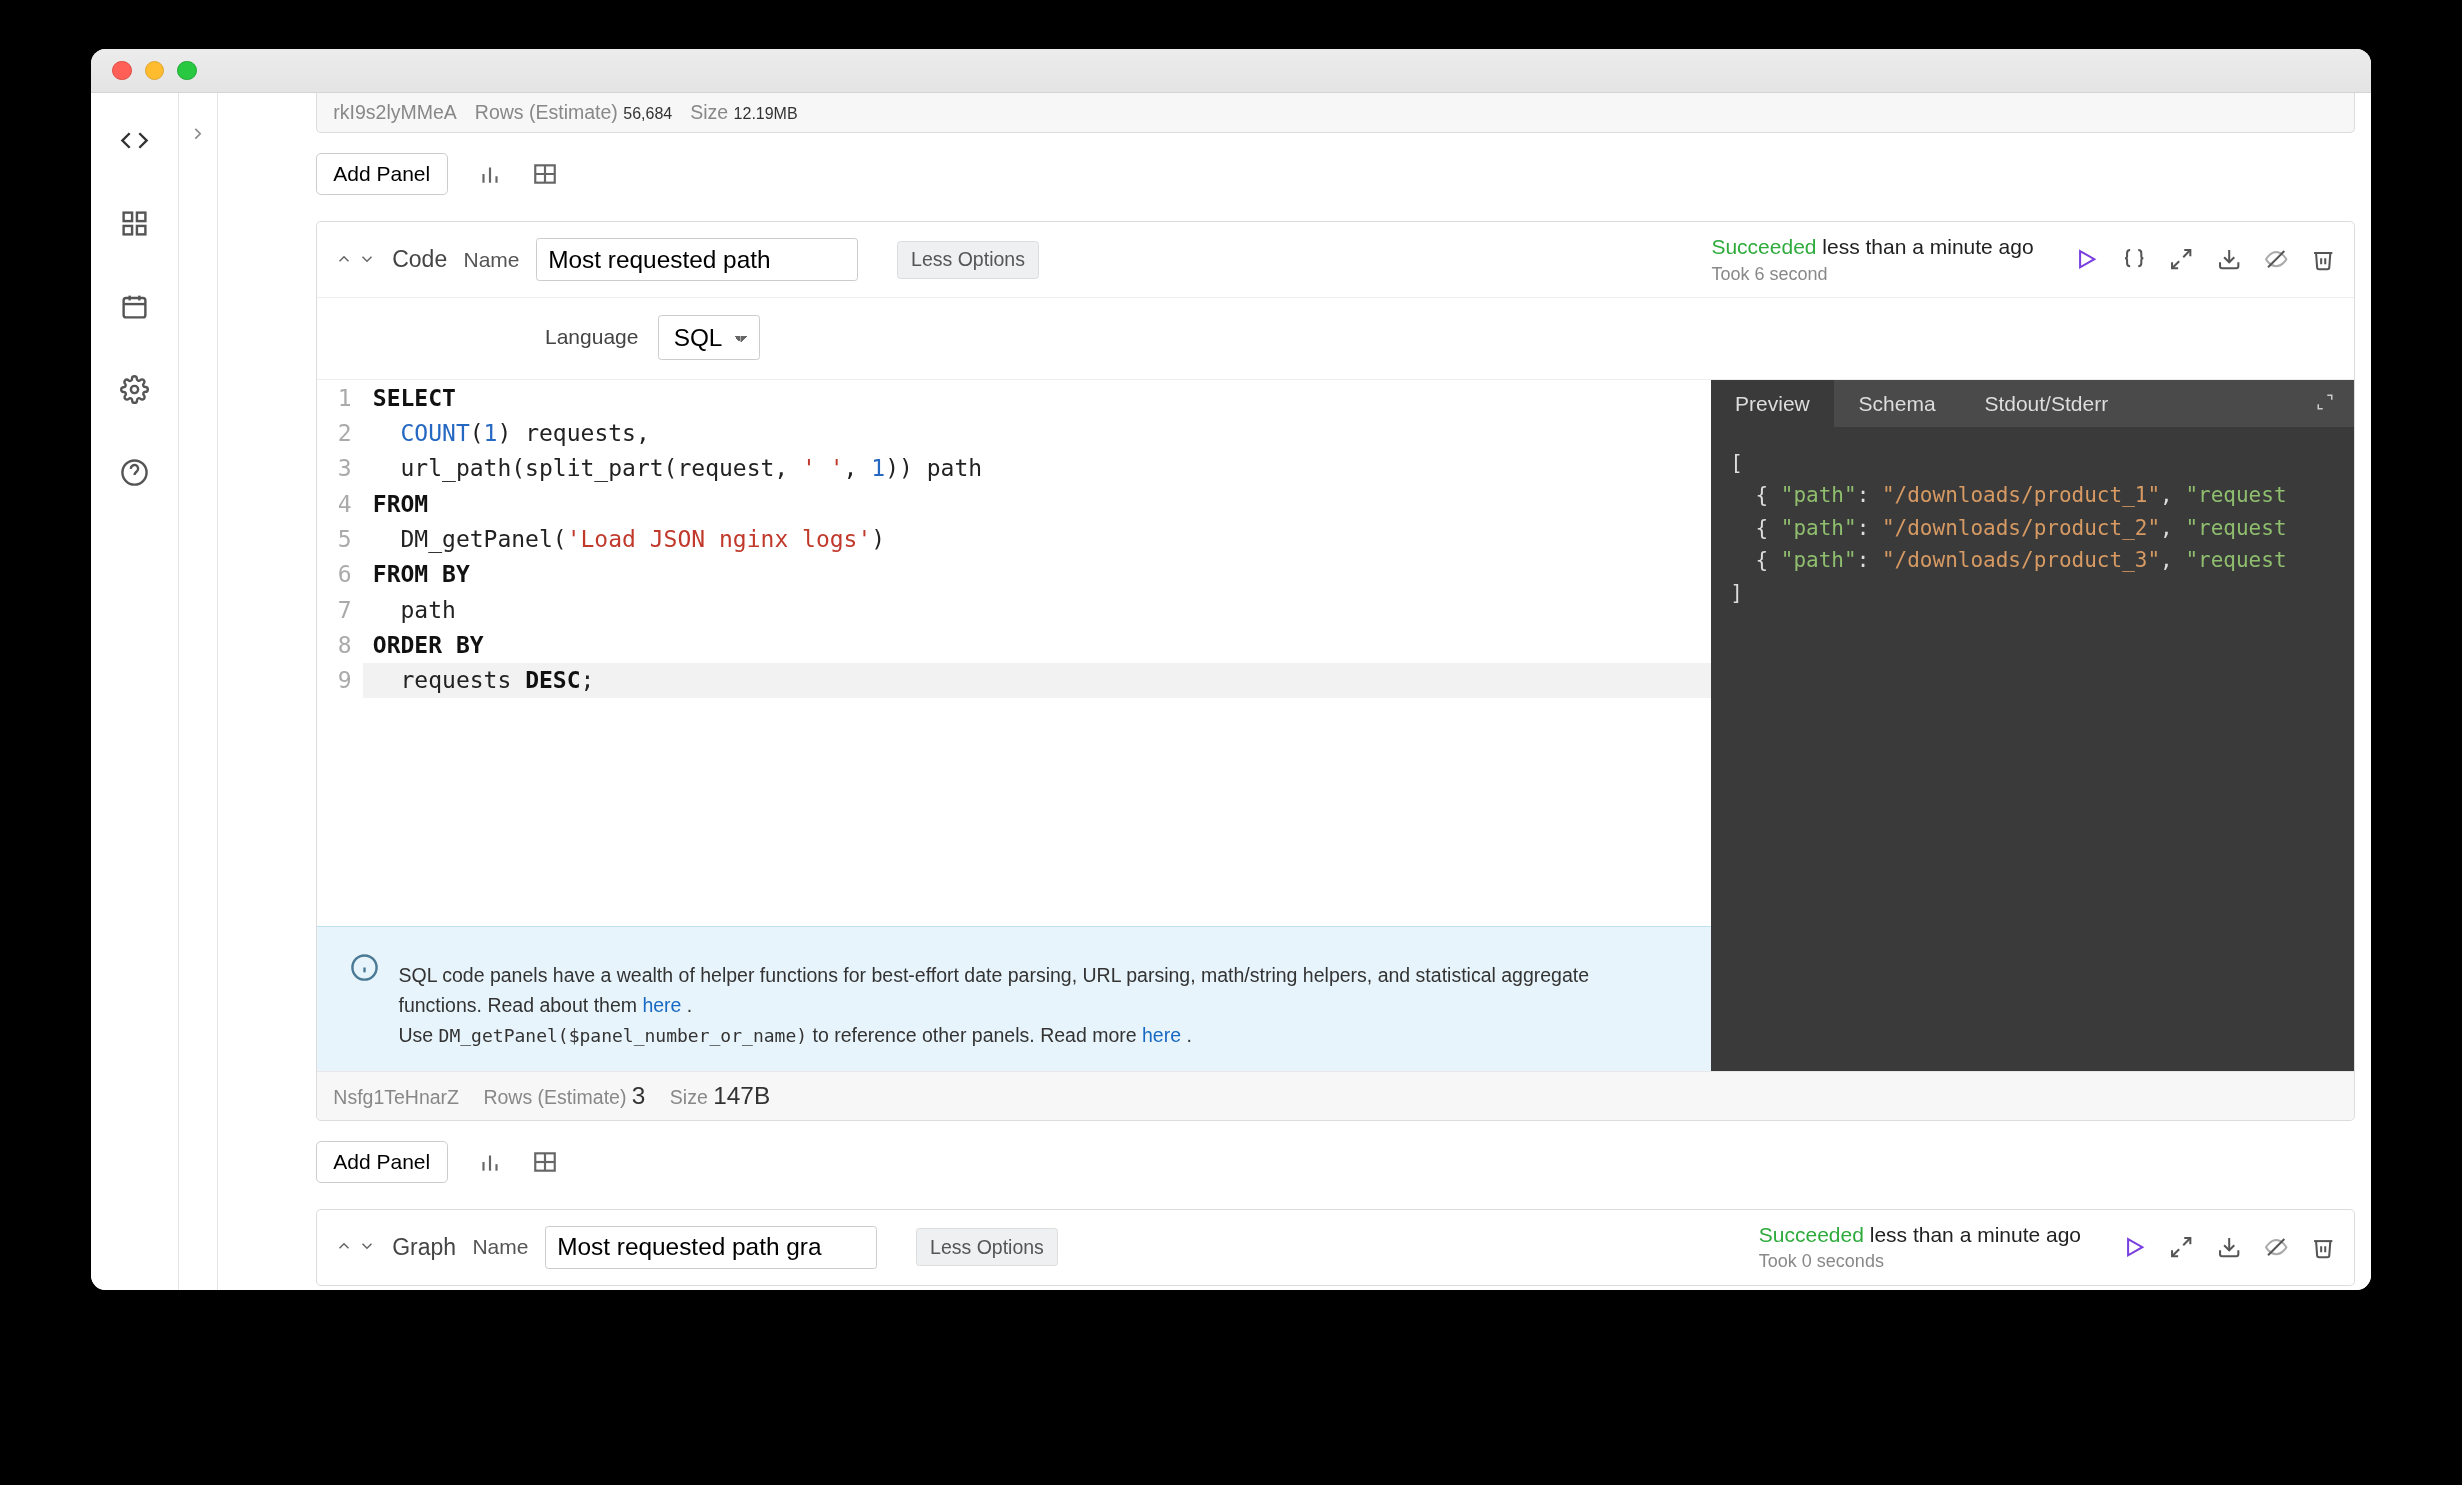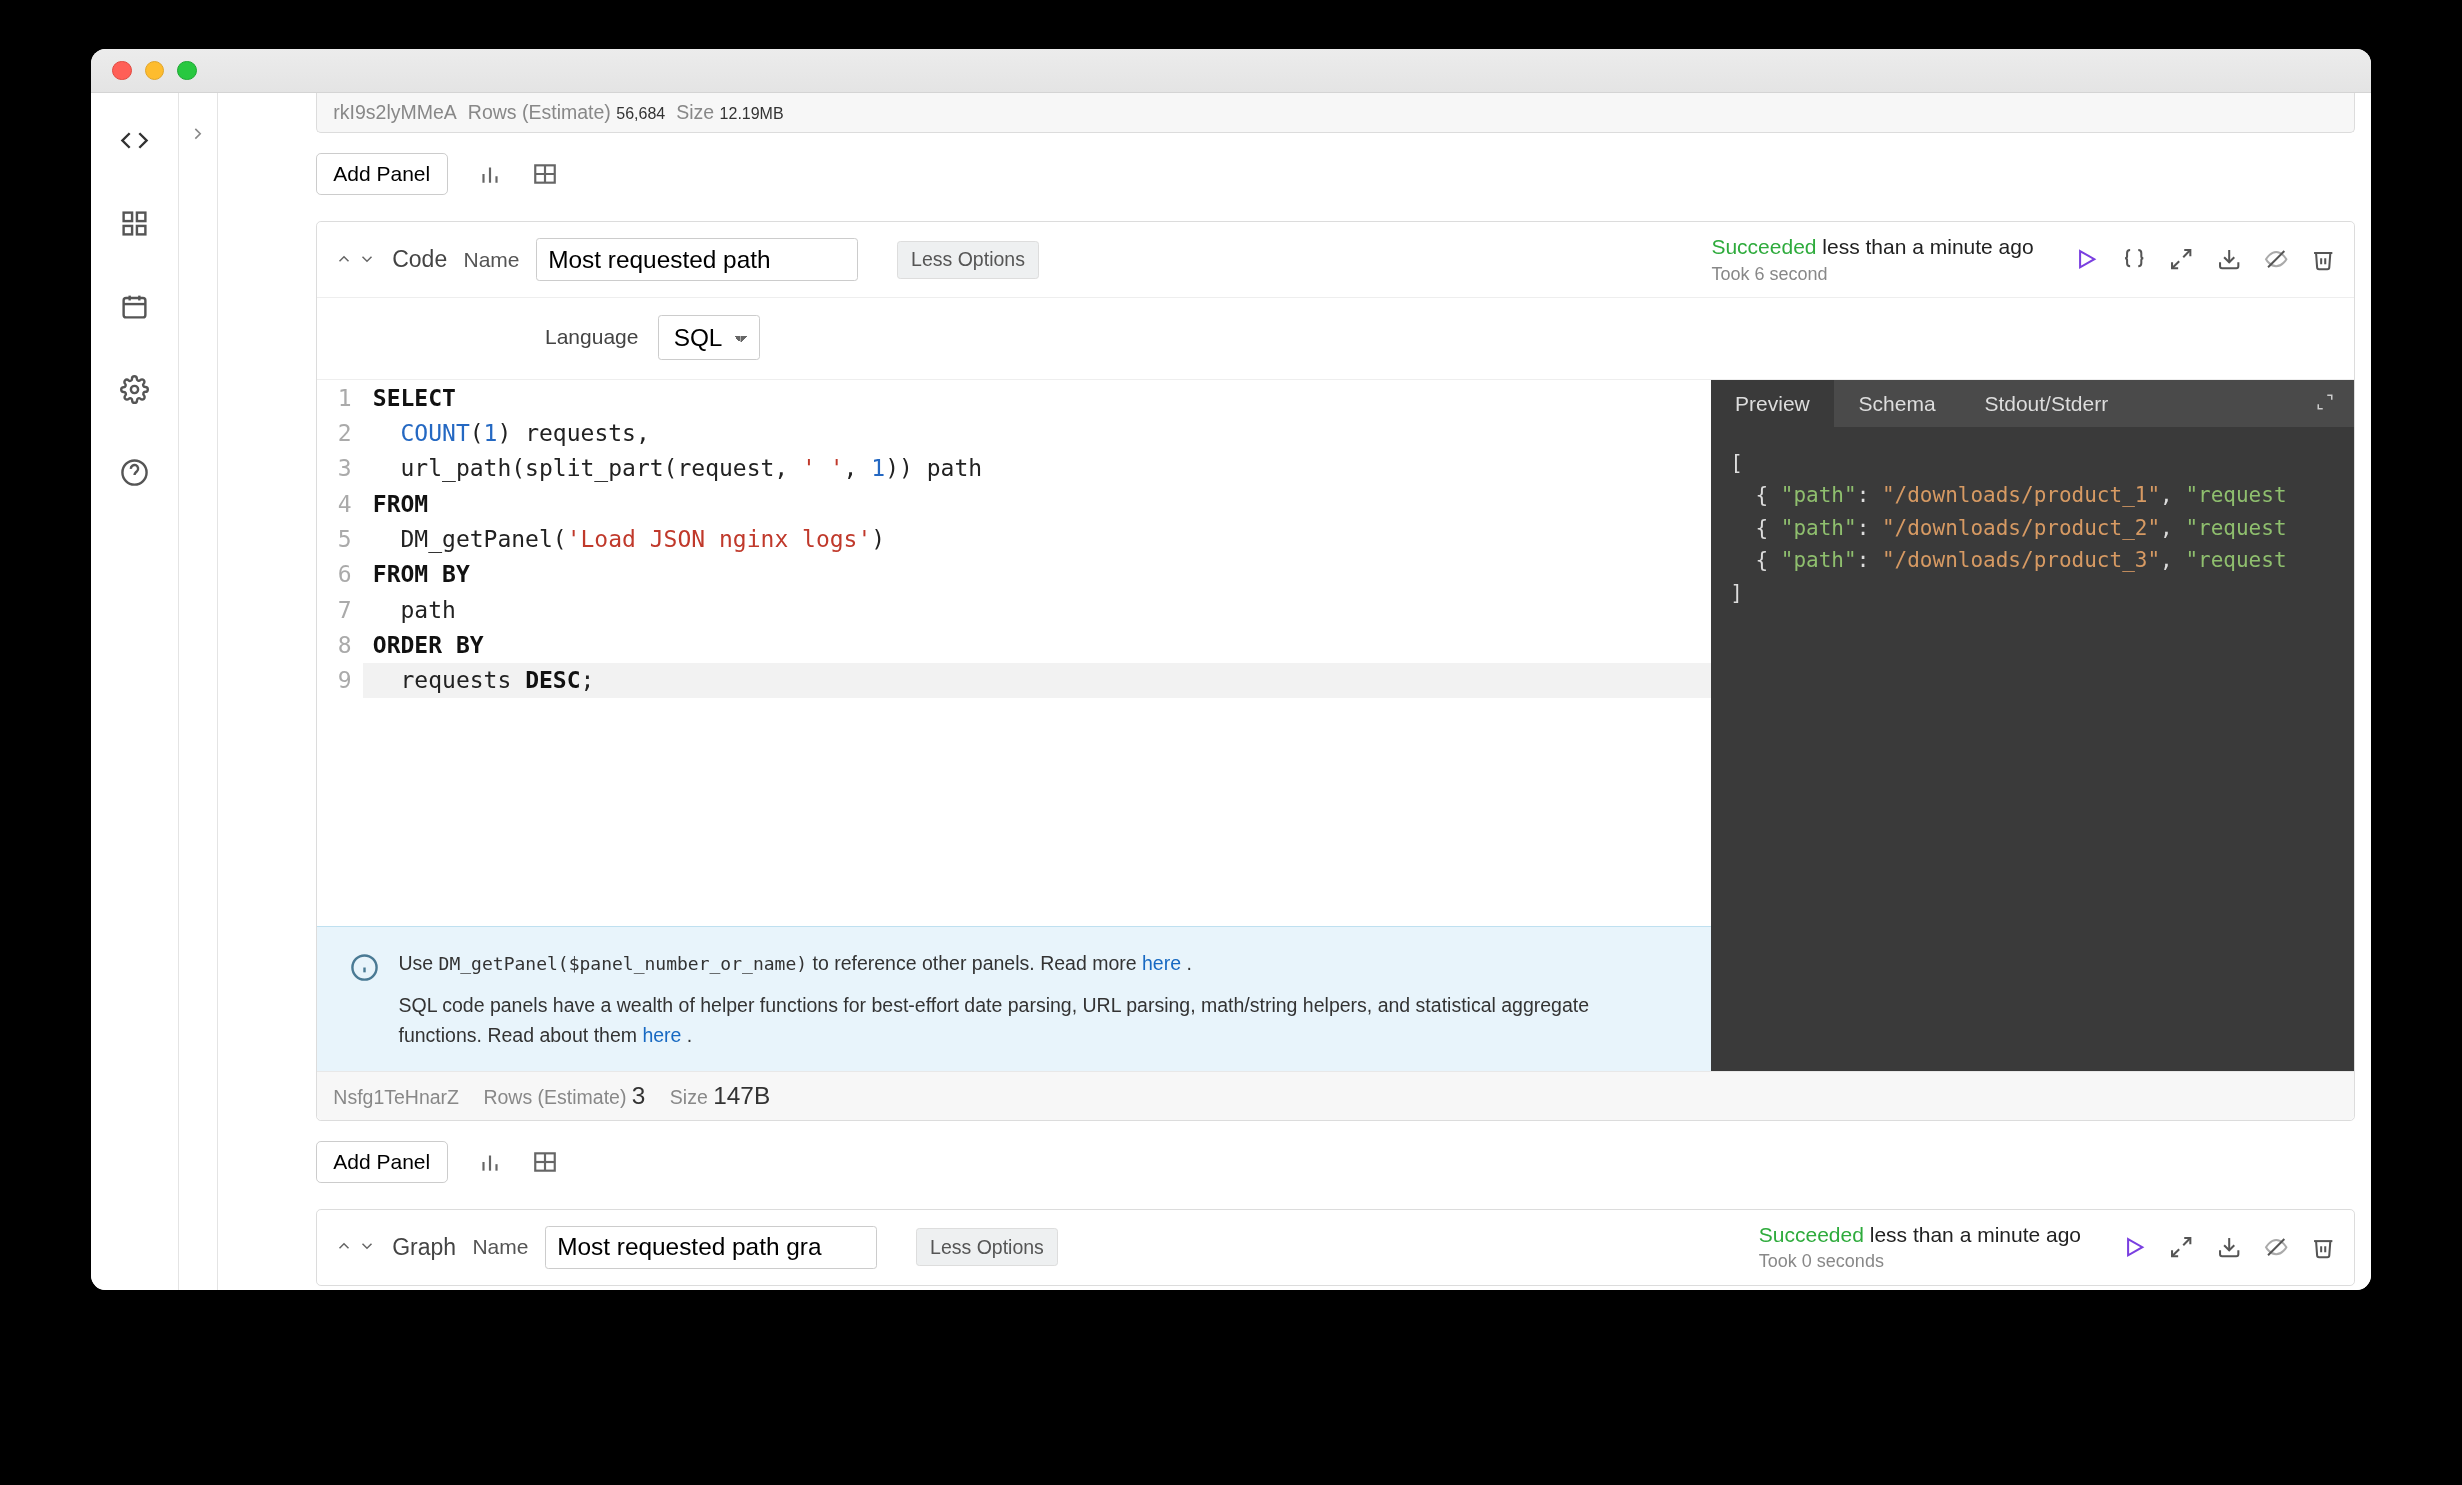--- a/index.html
+++ b/index.html
@@ -56,21 +56,21 @@
 }
 .toggle-col svg { width:19.5px; height:19.5px; }
 .main { flex:1; padding: 0 16.3px 0 98px; overflow:hidden;}
 
 .prev-footer {
   border:0.8px solid #dcdcdc; border-top:none;
   background:#f7f7f7;
   padding: 8.1px 16.3px;
   color:#888; font-size:19.5px;
   border-radius: 0 0 4.9px 4.9px;
-  display:flex; gap:11px; align-items:baseline;
+  display:flex; gap:18px; align-items:baseline;
 }
 .prev-footer .big { font-size:16px; color:#333;}
 
 .addbar { display:flex; align-items:center; justify-content:flex-start; gap:29px; padding:19.5px 0 26px;}
 .addbar button {
   background:#fff; border:0.8px solid #ccc; border-radius:4.9px;
   padding: 8.1px 16.3px; font-size:21px; cursor:pointer;
 }
 .addbar .sicon { width:26px; height:26px; cursor:pointer;}
 
@@ -347,22 +347,22 @@
 
             <div class="info-box">
               <span class="iicon">
                 <svg viewBox="0 0 24 24" fill="none" stroke="#4a7a94" stroke-width="2">
                     <circle cx="12" cy="12" r="10"></circle>
                     <line x1="12" y1="16" x2="12" y2="12"></line>
                     <line x1="12" y1="8" x2="12" y2="8"></line>
                   </svg>
               </span>
               <div>
+                <p style="margin-top:11.4px"><span>SQL code panels have a wealth of helper functions for best-effort date parsing, URL parsing, math/string helpers, and statistical aggregate functions. Read about them </span><a href="#">here</a> .</p>
                 <p><span>Use </span><code>DM_getPanel($panel_number_or_name)</code><span> to reference other panels. Read more </span><a href="#">here</a> .</p>
-                <p style="margin-top:11.4px"><span>SQL code panels have a wealth of helper functions for best-effort date parsing, URL parsing, math/string helpers, and statistical aggregate functions. Read about them </span><a href="#">here</a> .</p>
               </div>
             </div>
           </div>
 
           <div class="preview-col">
             <div class="ptabs">
               <div class="ptab active">Preview</div>
               <div class="ptab">Schema</div>
               <div class="ptab">Stdout/Stderr</div>
               <div class="exp">

